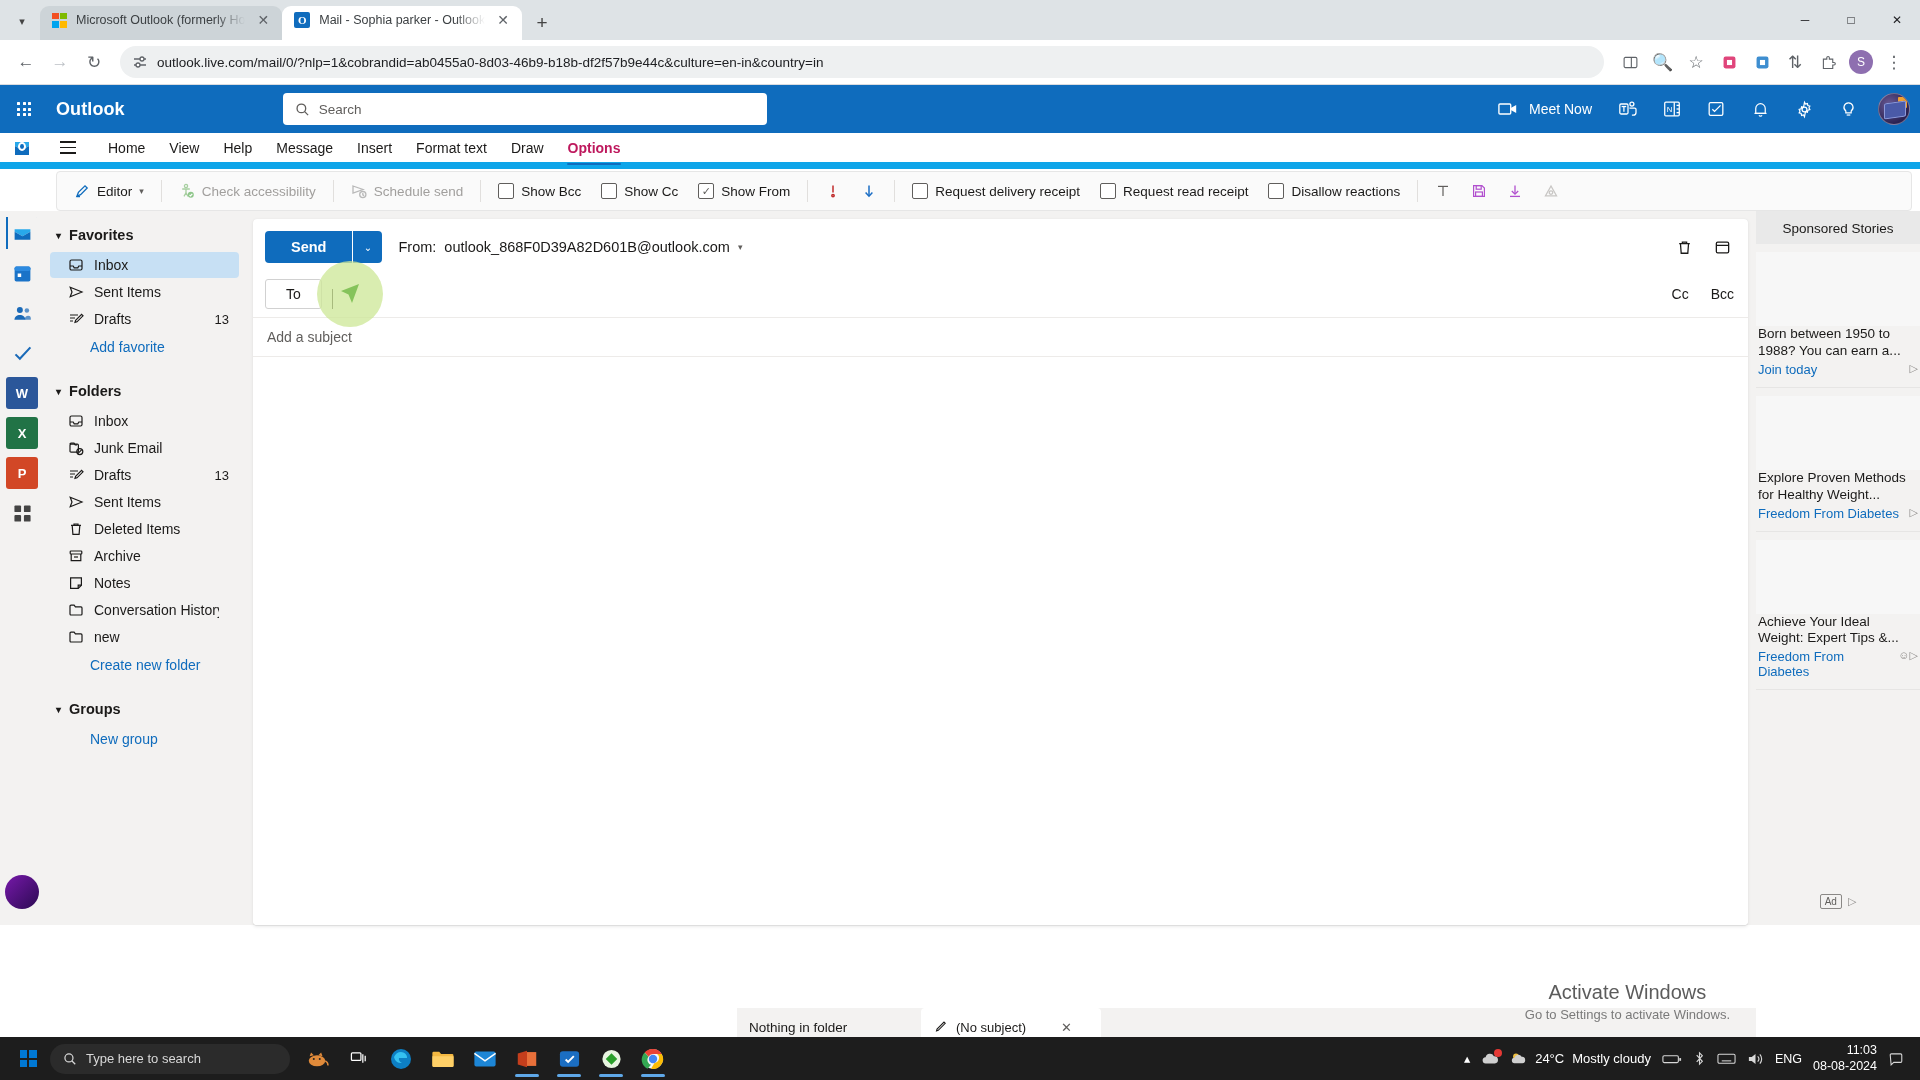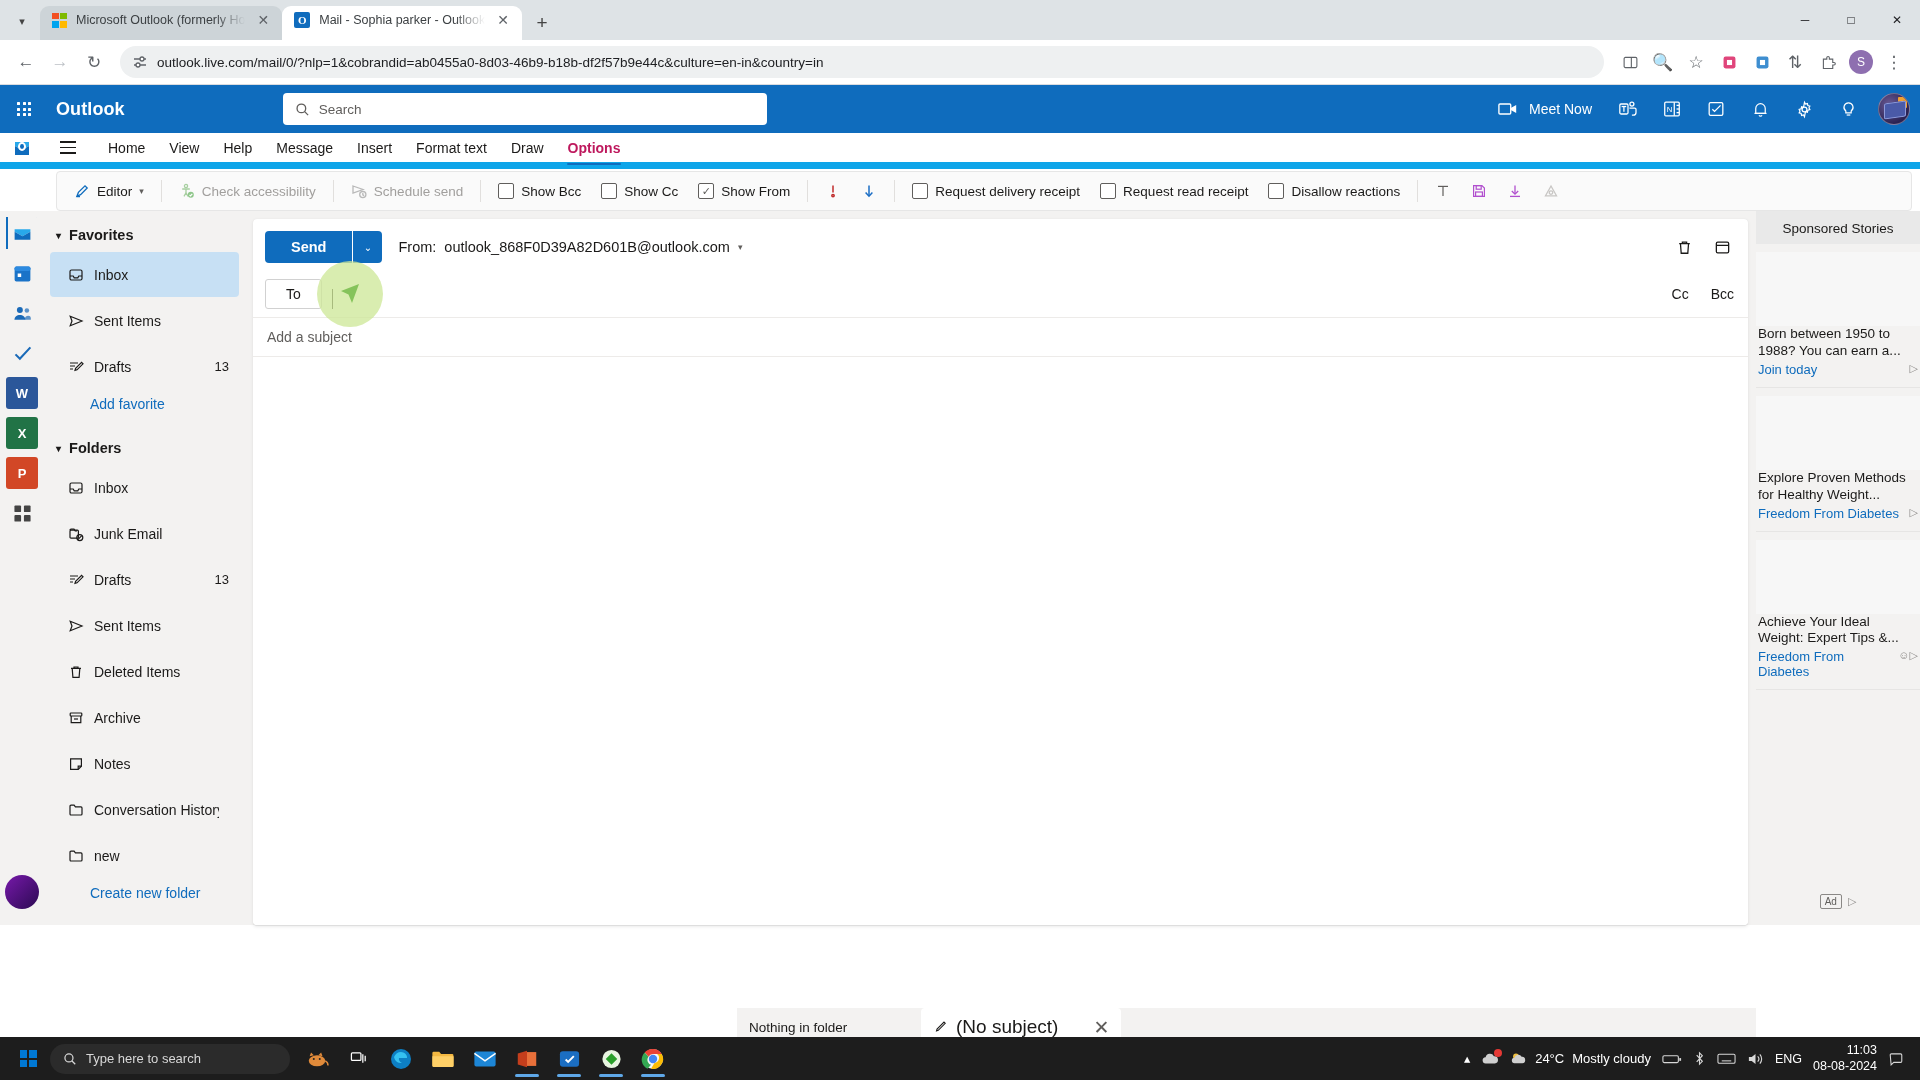--- a/index.html
+++ b/index.html
@@ -266,21 +266,21 @@
     overflow: hidden;
   }
   .fgroup-hdr {
     display: flex; align-items: center; gap: 8px;
     padding: 8px 8px 8px 12px;
     font-weight: bold; font-size: 14.5px; color: #1b1a19;
   }
   .fgroup-hdr .tw { font-size: 10px; color: #1b1a19; }
   .frow {
     display: flex; align-items: center; gap: 10px;
-    height: 45px; margin: 1px 6px; padding: 0 10px 0 18px;
+    height: 26px; margin: 1px 6px; padding: 0 10px 0 18px;
     border-radius: 4px; color: #1b1a19;
   }
   .frow.sel { background: #c7e0f4; }
   .frow .fname { flex: 1; white-space: nowrap; overflow: hidden; }
   .frow .fcount { font-size: 13px; color: #1b1a19; }
   .flink {
     color: #0f6cbd; padding: 6px 10px 6px 46px; font-size: 14px; display: block;
   }
   .fico { width: 16px; height: 16px; flex: none; }
 
@@ -414,21 +414,21 @@
     height: 38px; background: #f3f2f1;
     display: flex; align-items: stretch;
   }
   .draft-status {
     width: 184px; display: flex; align-items: center; padding-left: 12px;
     font-size: 13.5px; color: #1b1a19;
   }
   .draft-tab {
     background: #fff; border-radius: 4px 4px 0 0;
     display: flex; align-items: center; gap: 9px;
-    padding: 0 12px; font-size: 19px; color: #1b1a19;
+    padding: 0 12px; font-size: 13px; color: #1b1a19;
     min-width: 180px;
   }
 
   
   .watermark {
     position: absolute; right: 190px; bottom: 58px;
     text-align: center; color: #7a7a7a; pointer-events: none;
   }
   .wm1 { font-size: 20px; color: #5c5c5c; }
   .wm2 { font-size: 13px; margin-top: 3px; }
@@ -1059,20 +1059,24 @@
     <div class="draft-status">Nothing in folder</div>
     <div class="draft-tab">
       <svg width="14" height="14" viewBox="0 0 16 16" fill="none" stroke="#1b1a19" stroke-width="1.2">
         <path d="M12.6 2.4l1.4 1.4-8 8-2 .6.6-2z"></path>
       </svg>
       <span>(No subject)</span>
       <span style="margin-left:26px;color:#605e5c;">✕</span>
     </div>
   </div>
 
+  <div class="watermark">
+    <div class="wm1">Activate Windows</div>
+    <div class="wm2">Go to Settings to activate Windows.</div>
+  </div>
 
   <div class="taskbar">
     <div class="start-btn">
       <div class="start-logo">
           <i></i>
           <i></i>
           <i></i>
           <i></i>
         </div>
     </div>

